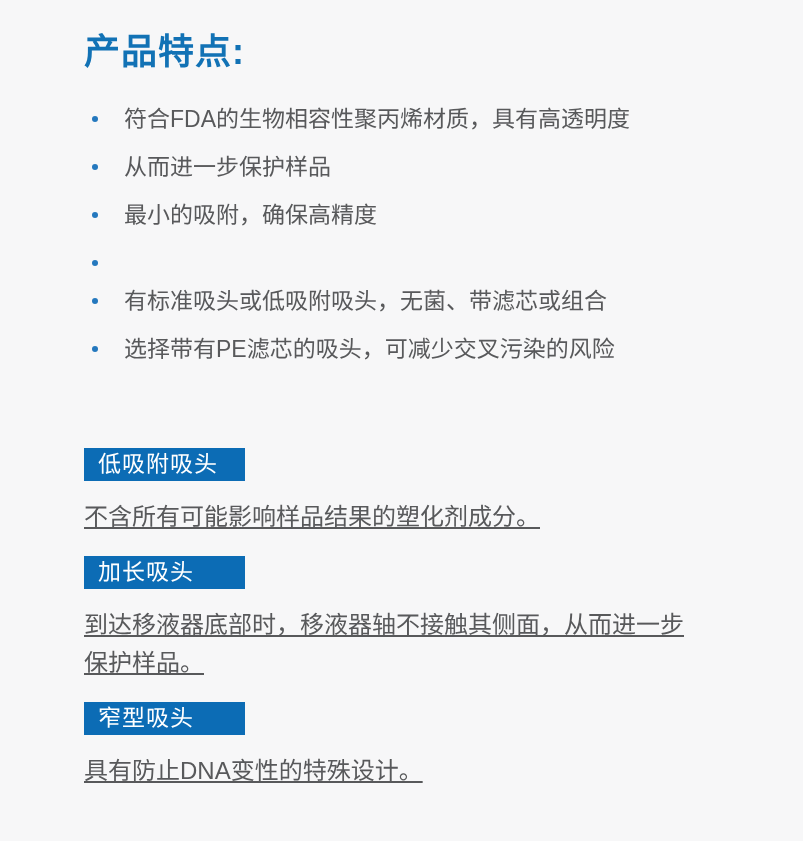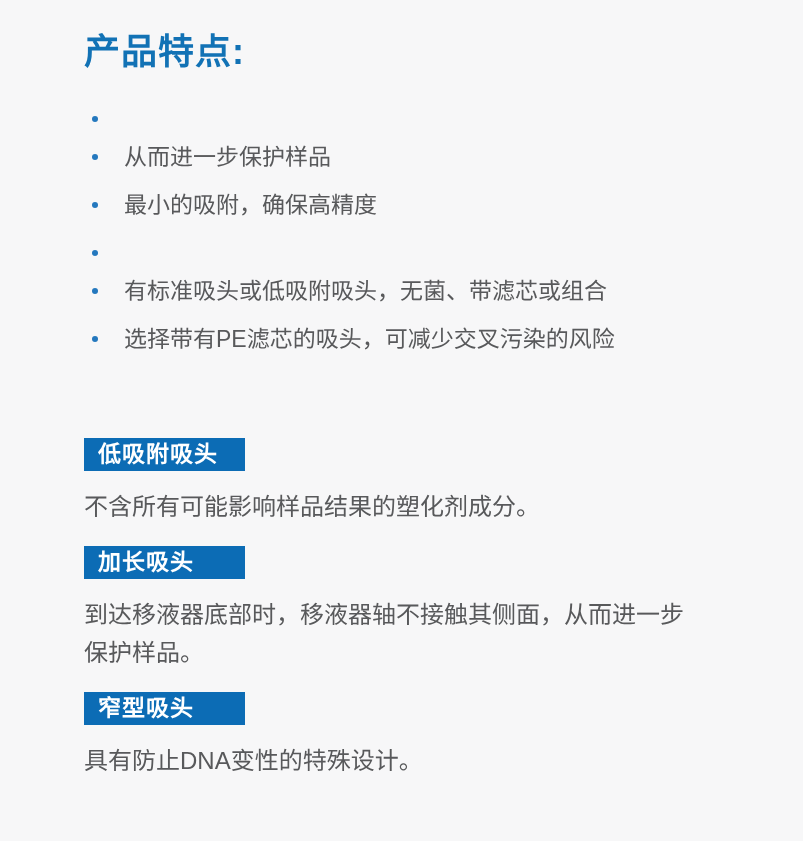--- a/index.html
+++ b/index.html
@@ -58,40 +58,41 @@
     width: 161px;
     height: 33px;
     line-height: 33px;
     padding-left: 14px;
     background: #0c6cb5;
     color: #ffffff;
     font-size: 23px;
     letter-spacing: 1px;
     white-space: nowrap;
     overflow: hidden;
-    font-weight: bold;
   }
   .feature-desc {
     margin: 13px 0 20px 0;
     max-width: 600px;
     color: #58595b;
     font-size: 24px;
     line-height: 38px;
+    text-decoration: underline;
   }
 </style>
 </head>
 <body>
 
 <div class="page">
 
   <h1 class="page-title">产品特点:</h1>
 
   <ul class="bullet-list">
     <li class="bullet-item">
       <span class="bullet-dot"></span>
+      <span>符合FDA的生物相容性聚丙烯材质，具有高透明度</span>
     </li>
     <li class="bullet-item">
       <span class="bullet-dot"></span>
       <span>从而进一步保护样品</span>
     </li>
     <li class="bullet-item">
       <span class="bullet-dot"></span>
       <span>最小的吸附，确保高精度</span>
     </li>
     <li class="bullet-item">

